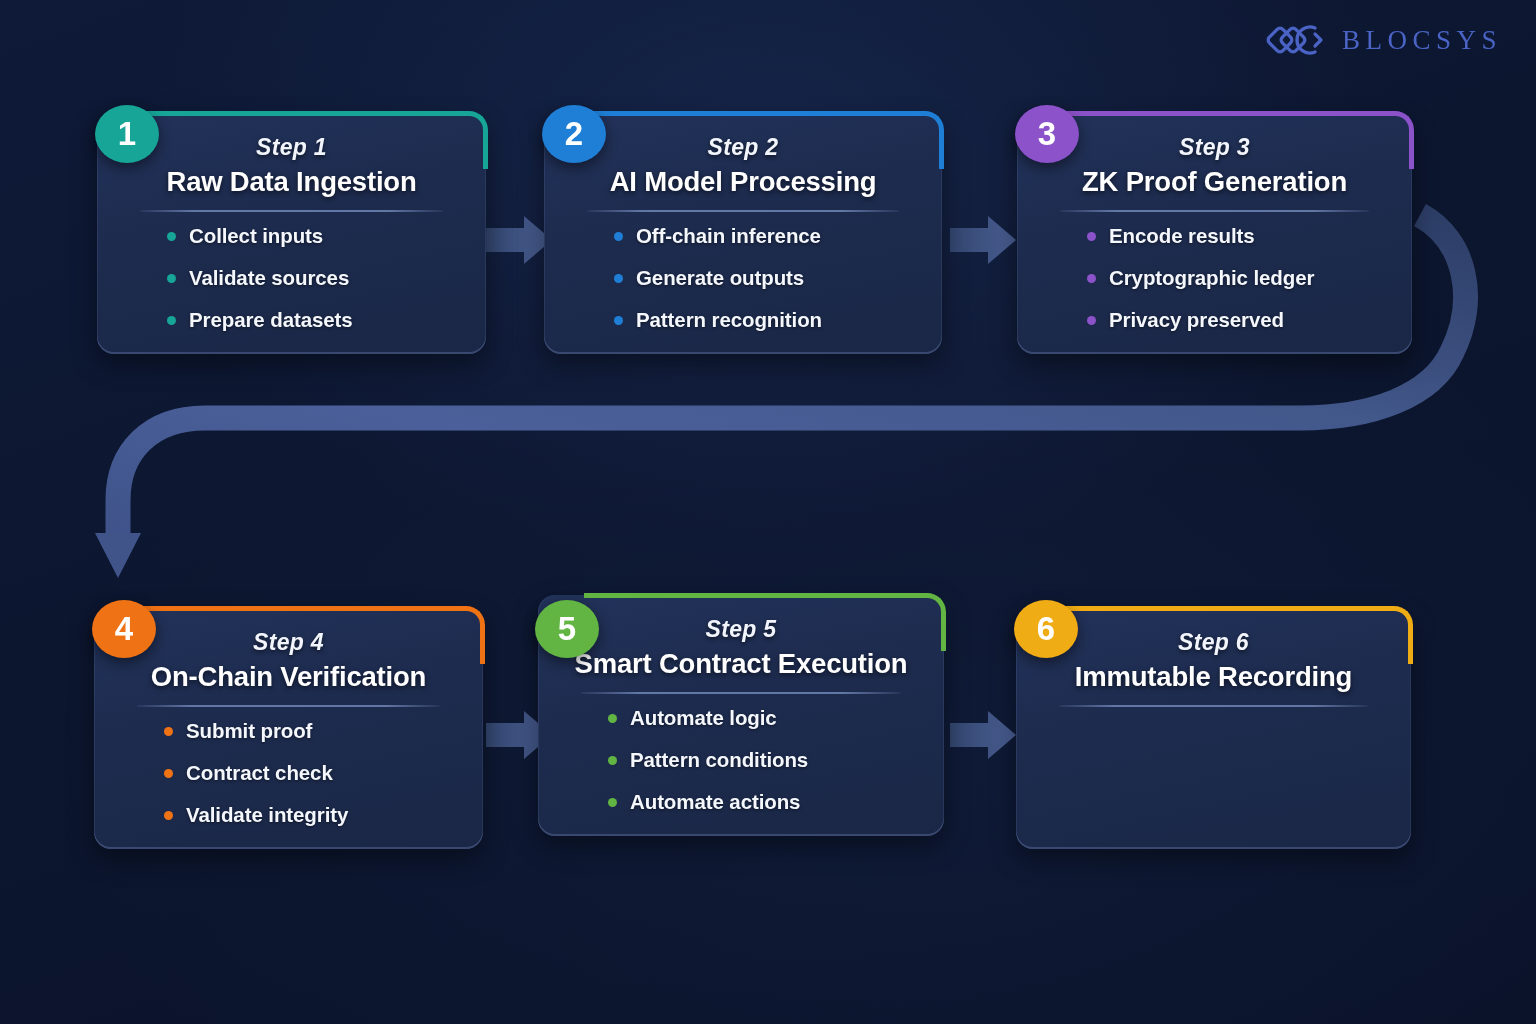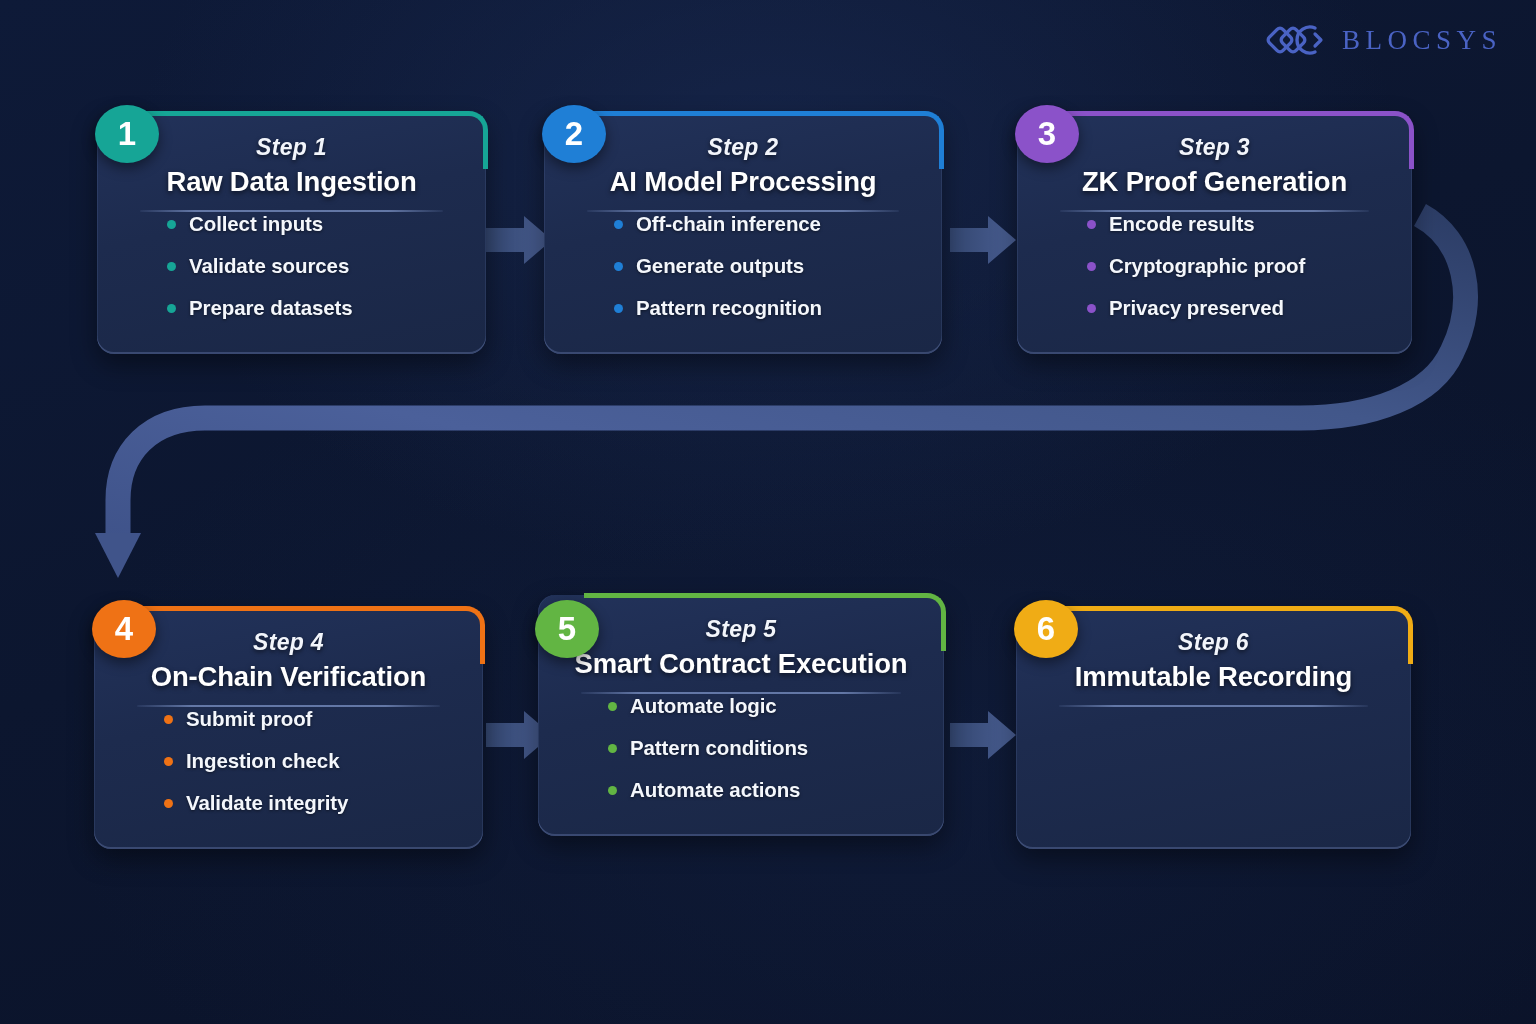--- a/index.html
+++ b/index.html
@@ -92,21 +92,21 @@
     margin-top:12px;
     width:calc(100% - 34px);
     height:2px;
     background:linear-gradient(90deg, rgba(120,145,200,0.10), rgba(142,166,220,0.62) 18%, rgba(142,166,220,0.62) 82%, rgba(120,145,200,0.10));
     border-radius:2px;
   }
 
   .bullets {
     list-style:none;
     align-self:stretch;
-    margin-top:0;
+    margin-top:12px;
     padding-left:44px;
   }
   .bullets li {
     display:flex; align-items:center;
     gap:13px;
     margin-bottom:18px;
     font-size:20.5px;
     font-weight:bold;
     color:#f4f7fc;
     letter-spacing:-0.1px;
@@ -249,21 +249,21 @@
       <div class="step-label">Step 3</div>
       <div class="step-title">ZK Proof Generation</div>
       <div class="divider"></div>
       <ul class="bullets">
         <li>
             <span class="dot"></span>
             <span>Encode results</span>
           </li>
         <li>
             <span class="dot"></span>
-            <span>Cryptographic proof</span>
+            <span>Cryptographic ledger</span>
           </li>
         <li>
             <span class="dot"></span>
             <span>Privacy preserved</span>
           </li>
       </ul>
     </div>
   </div>
   <div class="badge" style="left:1015px; top:105px; --accent:#8b52c9;">
     <span>3</span>
@@ -275,21 +275,21 @@
       <div class="step-label">Step 4</div>
       <div class="step-title">On-Chain Verification</div>
       <div class="divider"></div>
       <ul class="bullets">
         <li>
             <span class="dot"></span>
             <span>Submit proof</span>
           </li>
         <li>
             <span class="dot"></span>
-            <span>Ingestion check</span>
+            <span>Contract check</span>
           </li>
         <li>
             <span class="dot"></span>
             <span>Validate integrity</span>
           </li>
       </ul>
     </div>
   </div>
   <div class="badge" style="left:92px; top:600px; --accent:#ef7215;">
     <span>4</span>

